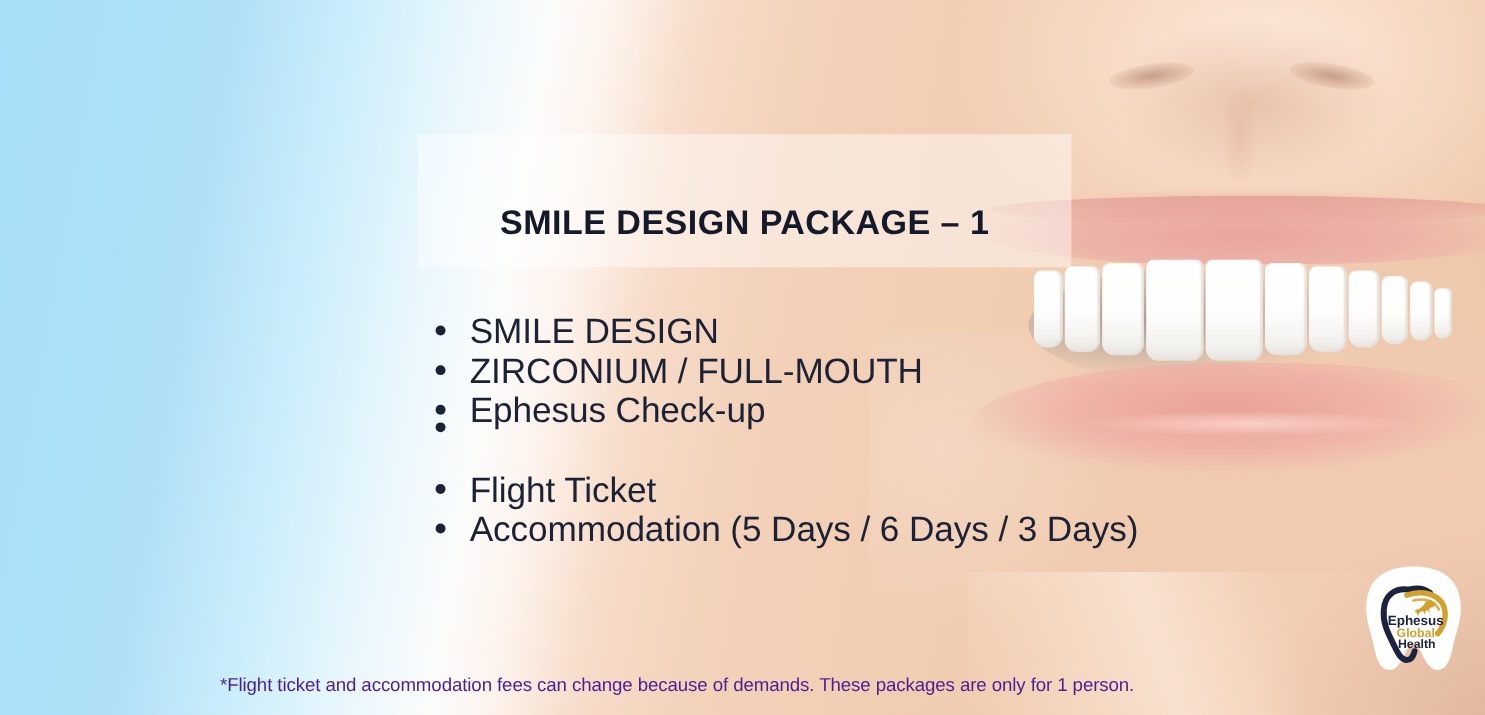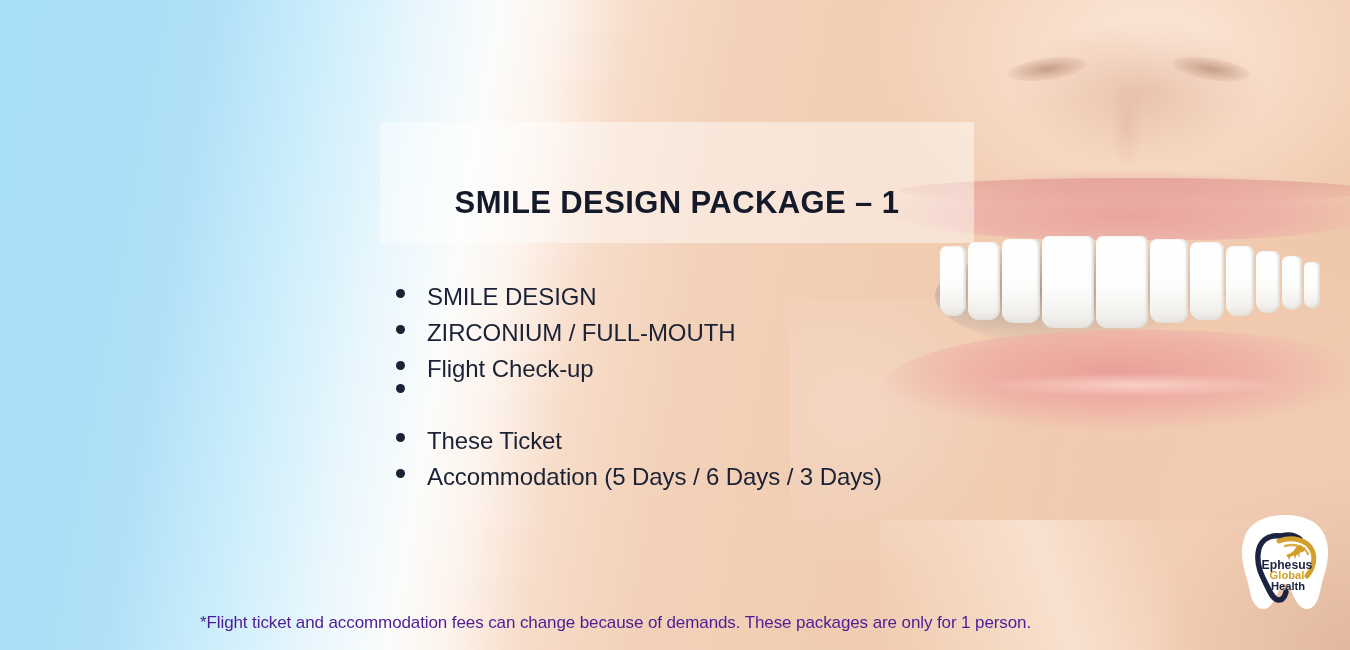--- a/index.html
+++ b/index.html
@@ -182,21 +182,21 @@
     left: 396px; top: 283px;
     margin: 0;
     padding: 0;
     list-style: none;
   }
   .feature-item {
     display: flex;
     align-items: baseline;
     height: 36px;
     color: #1b2236;
-    font-size: 24px;
+    font-size: 32px;
     font-weight: 400;
     letter-spacing: -0.1px;
     white-space: nowrap;
   }
   .bullet-dot {
     width: 9px; height: 9px;
     border-radius: 50%;
     background: #1b2236;
     flex: 0 0 auto;
     margin-right: 22px;
@@ -263,28 +263,28 @@
       <li class="feature-item">
         <span class="bullet-dot"></span>
         <span>SMILE DESIGN</span>
       </li>
       <li class="feature-item">
         <span class="bullet-dot"></span>
         <span>ZIRCONIUM / FULL-MOUTH</span>
       </li>
       <li class="feature-item">
         <span class="bullet-dot"></span>
-        <span>Flight Check-up</span>
-      </li>
-      <li class="feature-item">
-        <span class="bullet-dot"></span>
-      </li>
-      <li class="feature-item">
-        <span class="bullet-dot"></span>
-        <span>These Ticket</span>
+        <span>Ephesus Check-up</span>
+      </li>
+      <li class="feature-item">
+        <span class="bullet-dot"></span>
+      </li>
+      <li class="feature-item">
+        <span class="bullet-dot"></span>
+        <span>Flight Ticket</span>
       </li>
       <li class="feature-item">
         <span class="bullet-dot"></span>
         <span>Accommodation (5 Days / 6 Days / 3 Days)</span>
       </li>
     </ul>
 
   <div class="footnote">*Flight ticket and accommodation fees can change because of demands. These packages are only for 1 person.</div>
 
   <div class="logo">

